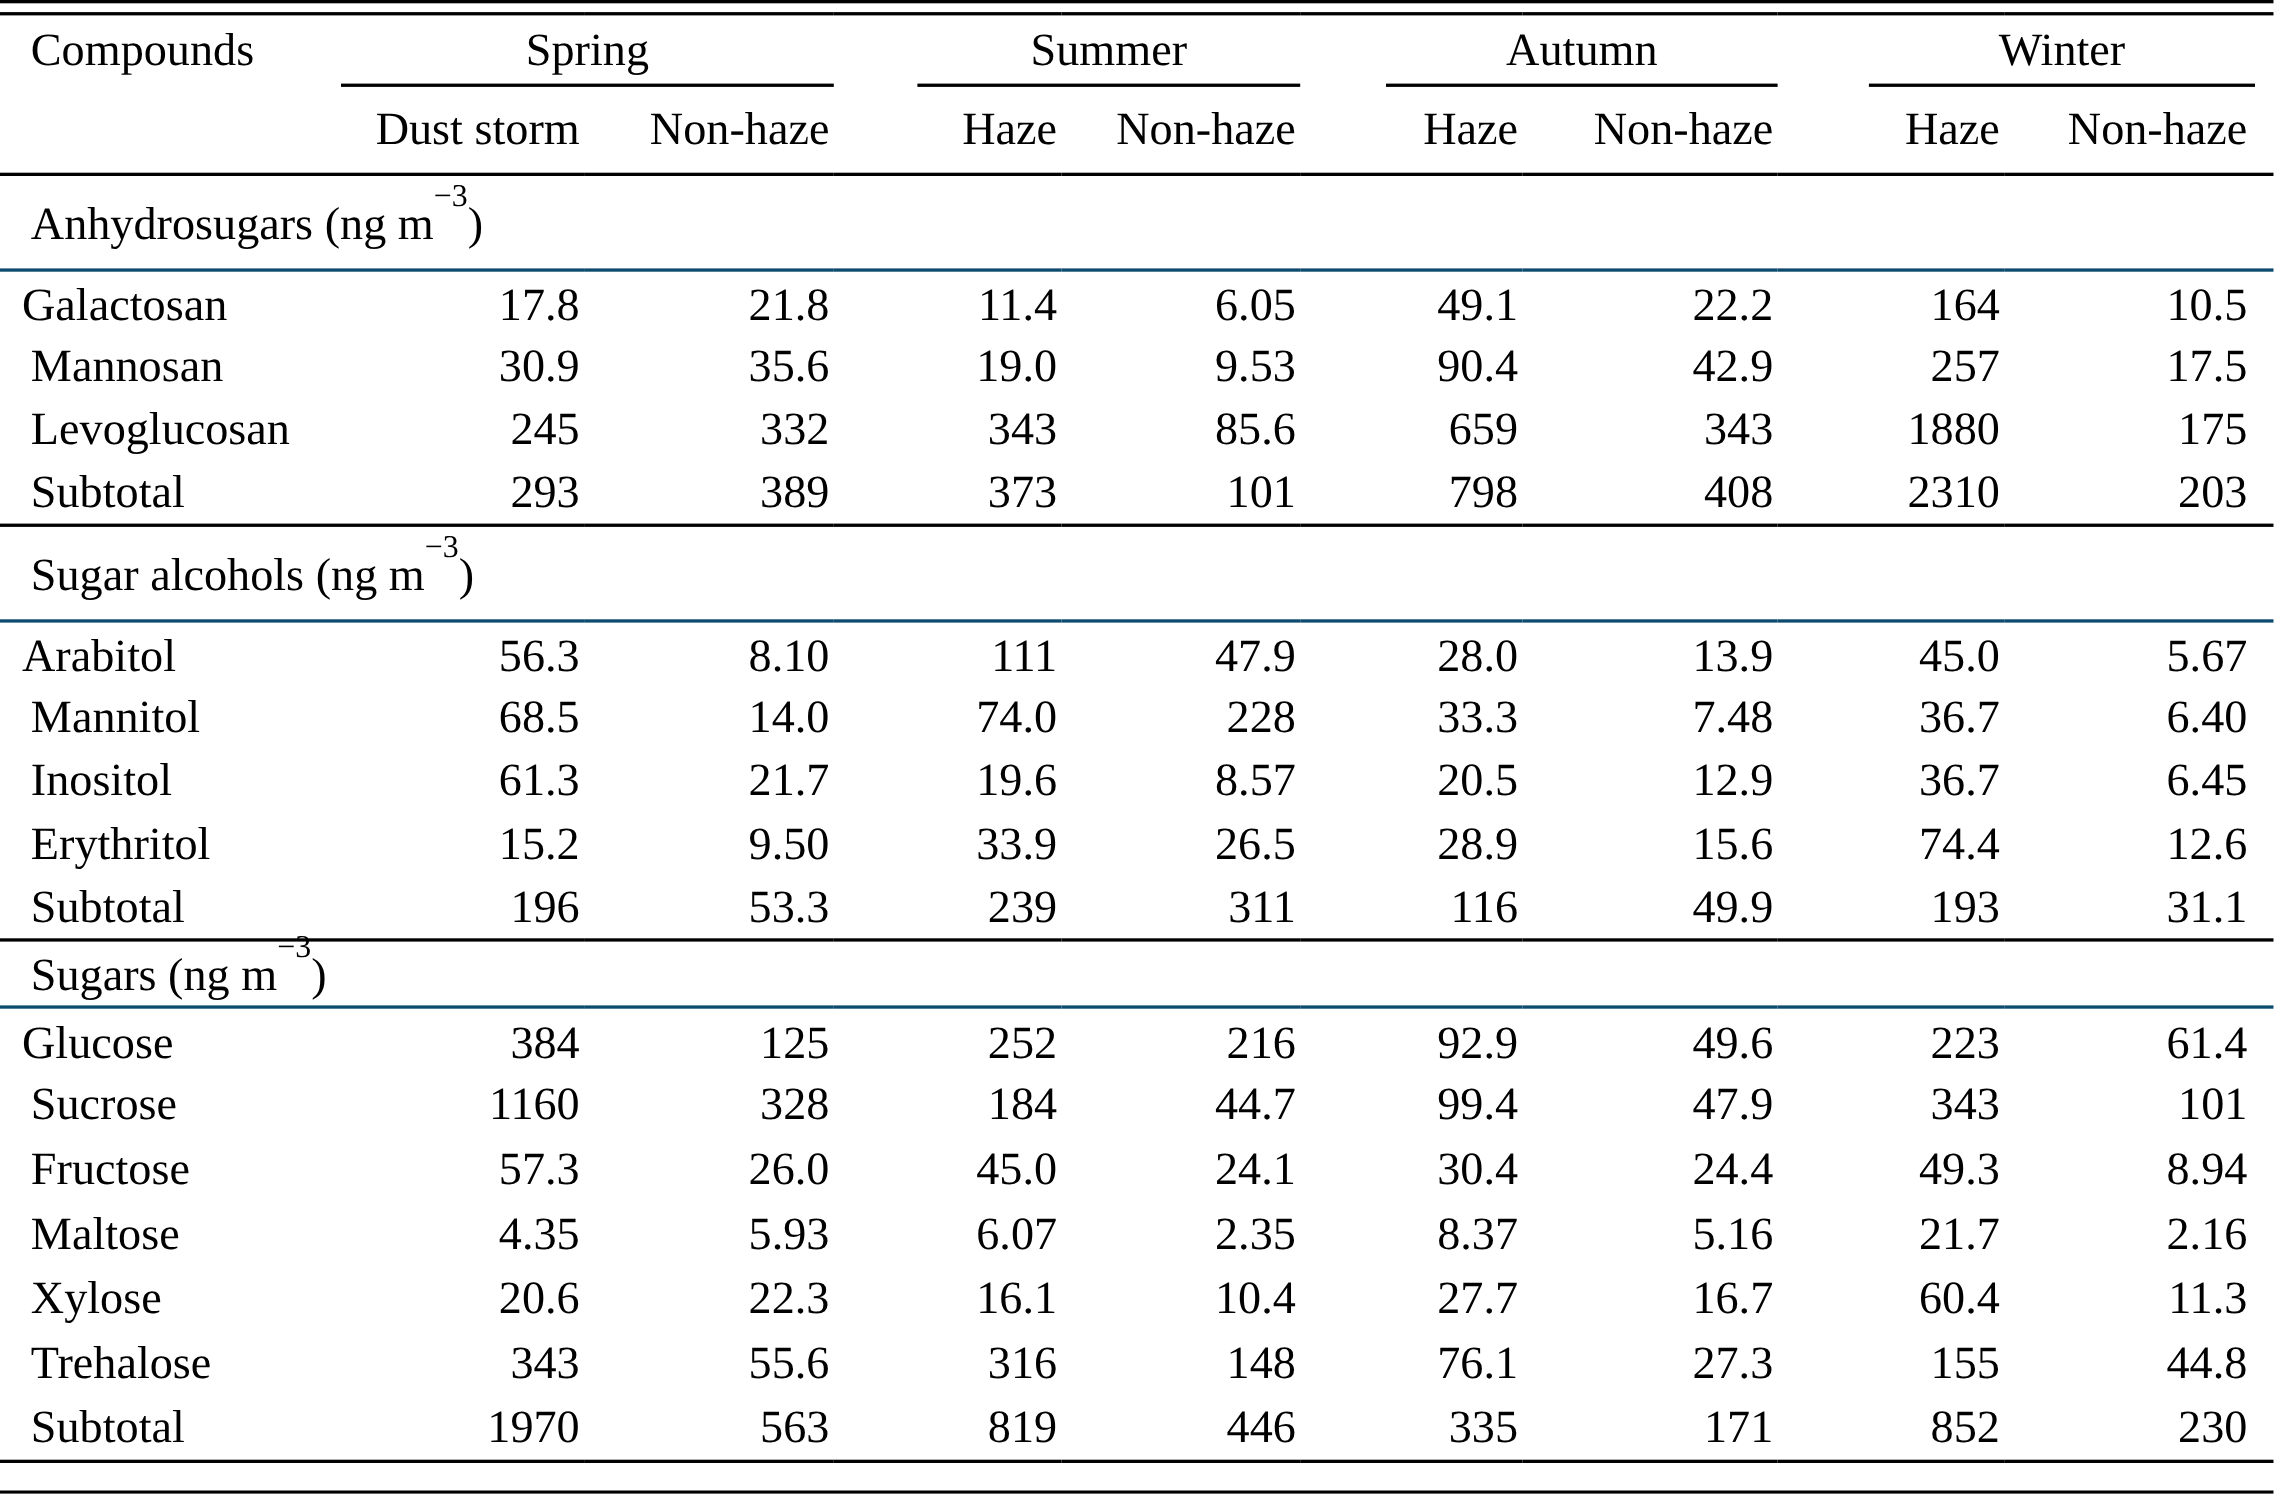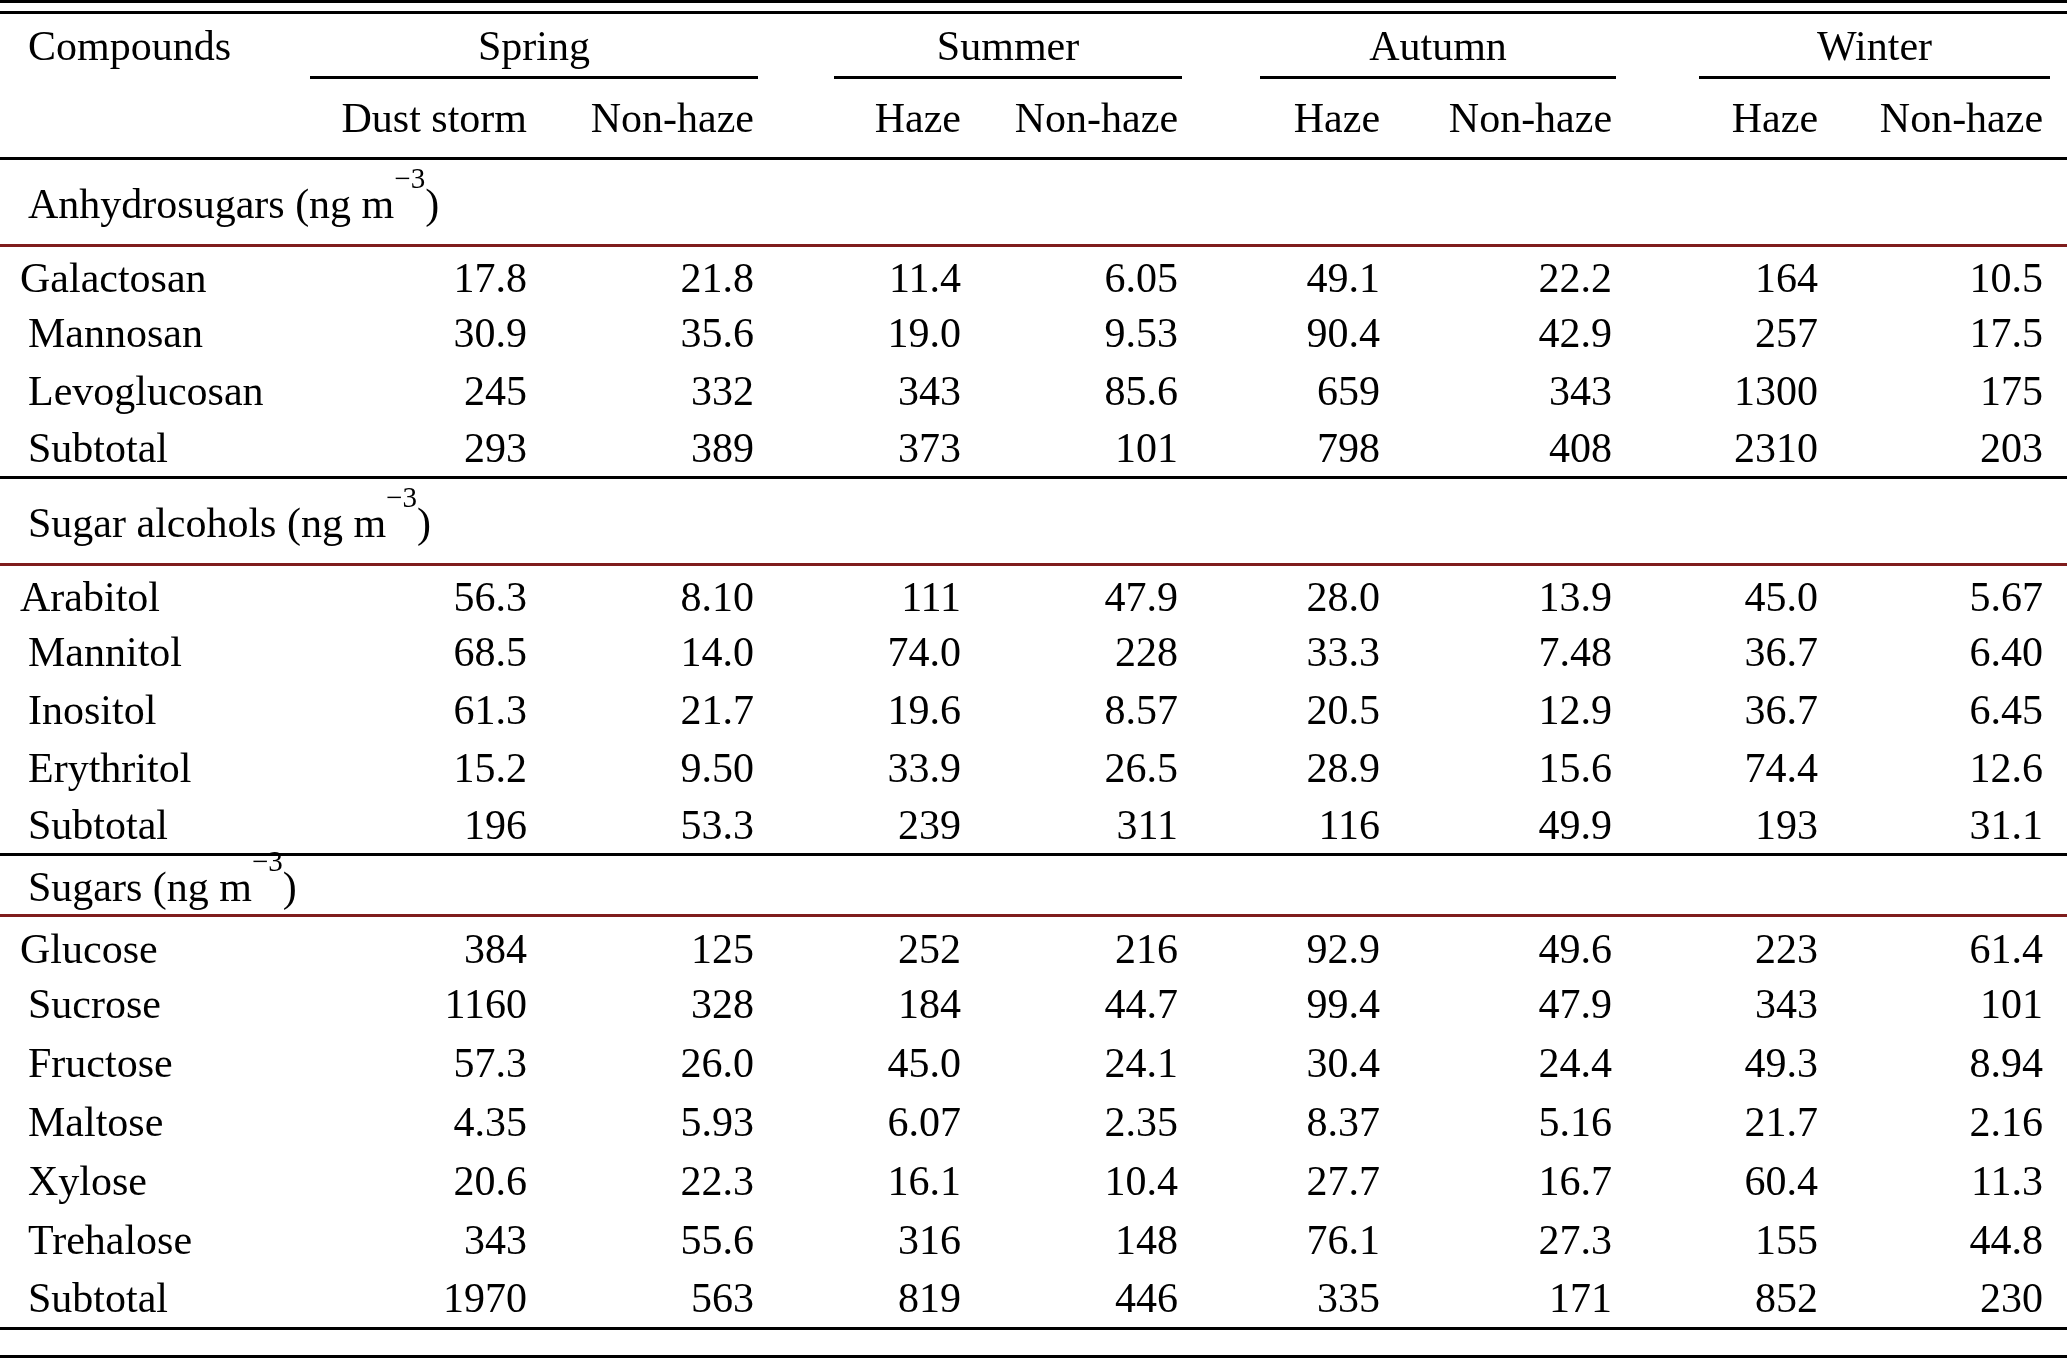--- a/index.html
+++ b/index.html
@@ -24,21 +24,21 @@
   .season-label { display: flex; align-items: center; justify-content: center; height: 60px; }
   .cmidrule { border-bottom: 3px solid #000; height: 0; }
   .season-1 .season-label, .season-1 .cmidrule { margin-left: 76px; }
   .season-2 .season-label, .season-2 .cmidrule { margin-left: 78px; }
   .season-3 .season-label, .season-3 .cmidrule { margin-left: 83px; margin-right: 17px; }
   #subhead-row { height: 80px; }
   #subhead-row td { border-bottom: 3px solid #000; }
   .num { text-align: right; padding-right: 4px; }
   .last-col { padding-right: 24px; }
   .section-header {
-    border-top: 3px solid #000; border-bottom: 3px solid #7f1d1d;
+    border-top: 3px solid #000; border-bottom: 3px solid #0c4a6e;
     height: 84px; text-align: left; padding-left: 28px;
   }
   tr.sect-row-2 .section-header { height: 58px; border-radius: 25px; }
   tr.data-row { height: 58px; }
   tr.data-sect-2 { height: 59px; }
   tr.first-row td { padding-top: 6px; padding-left: 20px; }
   .compound { text-align: left; padding-left: 28px; }
   .sup { font-size: 29px; position: relative; top: -0.5em; }
 </style>
 </head>
@@ -113,21 +113,21 @@
           <td class="num last-col">17.5</td>
         </tr>
         <tr class="data-row data-sect-0">
           <td class="compound">Levoglucosan</td>
           <td class="num">245</td>
           <td class="num">332</td>
           <td class="num">343</td>
           <td class="num">85.6</td>
           <td class="num">659</td>
           <td class="num">343</td>
-          <td class="num">1300</td>
+          <td class="num">1880</td>
           <td class="num last-col">175</td>
         </tr>
         <tr class="data-row data-sect-0">
           <td class="compound">Subtotal</td>
           <td class="num">293</td>
           <td class="num">389</td>
           <td class="num">373</td>
           <td class="num">101</td>
           <td class="num">798</td>
           <td class="num">408</td>

